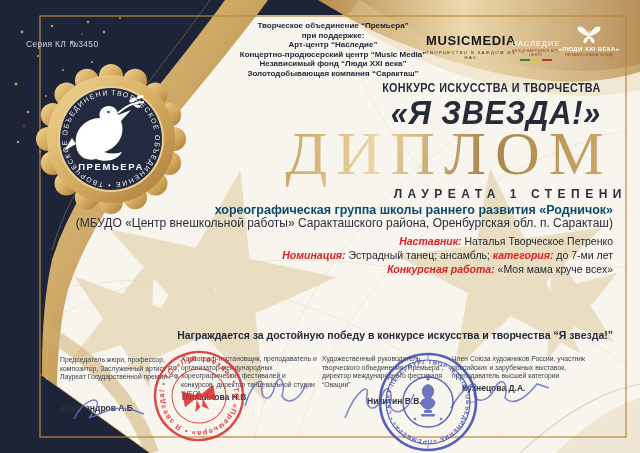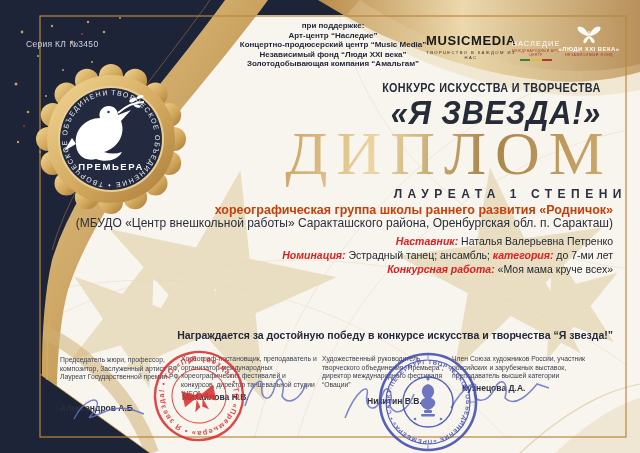--- a/index.html
+++ b/index.html
@@ -31,21 +31,21 @@
   .bigtitle{left:53px;top:93px;width:560px;font-size:34px;font-weight:bold;font-style:italic;
             color:#262b38;letter-spacing:1px;}
   .diploma-word{left:53px;top:121px;width:560px;font-family:"Liberation Serif",serif;
             font-size:62px;letter-spacing:9px;color:#b08b4e;line-height:64px;}
   @supports (-webkit-background-clip:text){
     .diploma-word span{background:linear-gradient(100deg,#caa265 0%,#ecd5a2 28%,#a8854b 62%,#cfab6e 100%);
       -webkit-background-clip:text;background-clip:text;color:transparent;}
   }
   .degree{left:67px;top:187px;width:560px;font-size:12px;font-weight:bold;color:#2a3040;letter-spacing:5.5px;}
 
-  .group{left:53px;top:203px;width:560px;font-size:12.5px;font-weight:bold;color:#c2410c;}
+  .group{left:53px;top:203px;width:560px;font-size:12.5px;font-weight:bold;color:#0c4a6e;}
   .inst{left:53px;top:216px;width:560px;font-size:12px;color:#2a2f3a;}
   .infoline{left:53px;width:560px;font-size:10.5px;color:#23272f;}
   .red{color:#e02020;font-weight:bold;font-style:italic;}
   .award{left:53px;top:329px;width:560px;font-size:10.5px;font-weight:bold;color:#23293a;}
 
   .sig-role{font-size:6.8px;line-height:1.28;color:#3c4150;}
   .sig-name{font-size:8.5px;font-weight:bold;color:#2b3040;}
   .datefoot{left:53px;top:425px;width:560px;font-size:9.5px;font-weight:bold;color:#23293a;}
 
   .stamp{opacity:.88;}
@@ -133,25 +133,26 @@
         <circle cx="82" cy="34" r="1"></circle>
         <circle cx="24" cy="126" r="1"></circle>
     </g>
 
     <rect x="40" y="16" width="586" height="421" fill="none" stroke="#b9873f" stroke-width="1.2"></rect>
   </svg>
 
   <div class="abs serial" style="left:26px;top:25px;margin-top:14px;">Серия КЛ №3450</div>
 
   <div class="abs org-block">
+    <div>Творческое объединение “Премьера”</div>
     <div>при поддержке:</div>
     <div>Арт-центр “Наследие”</div>
     <div>Концертно-продюсерский центр “Music Media”</div>
     <div>Независимый фонд “Люди XXI века”</div>
-    <div>Золотодобывающая компания “Амальгам”</div>
+    <div>Золотодобывающая компания “Саракташ”</div>
   </div>
 
   <div class="abs logo-mm">
     <div class="t">MUSICMEDIA</div>
     <div class="s">ТВОРЧЕСТВО В КАЖДОМ ИЗ НАС</div>
   </div>
   <div class="abs logo-na">
     <div class="t">НАСЛЕДИЕ</div>
     <div class="s">МЕЖДУНАРОДНЫЙ АРТ-ЦЕНТР</div>
     <div class="stripes">
@@ -221,21 +222,21 @@
 
   <div class="abs ctr kicker"><span class="cond">КОНКУРС ИСКУССТВА И ТВОРЧЕСТВА</span></div>
   <div class="abs ctr bigtitle"><span class="cond">«Я ЗВЕЗДА!»</span></div>
   <div class="abs ctr diploma-word"><span>ДИПЛОМ</span></div>
   <div class="abs ctr degree">ЛАУРЕАТА 1 СТЕПЕНИ</div>
 
   <div class="abs ctr group">хореографическая группа школы раннего развития «Родничок»</div>
   <div class="abs ctr inst">(МБУДО «Центр внешкольной работы» Саракташского района, Оренбургская обл. п. Саракташ)</div>
   <div class="abs ctr infoline" style="top:235px;">
     <span class="red">Наставник:</span>
-    <span>Наталья Валерьевна Петренко</span>
+    <span>Наталья Творческое Петренко</span>
   </div>
   <div class="abs ctr infoline" style="top:249px;">
     <span class="red">Номинация:</span>
     <span>Эстрадный танец; ансамбль;</span>
     <span class="red">категория:</span>
     <span>до 7-ми лет</span>
   </div>
   <div class="abs ctr infoline" style="top:263px;">
     <span class="red">Конкурсная работа:</span>
     <span>«Моя мама круче всех»</span>

